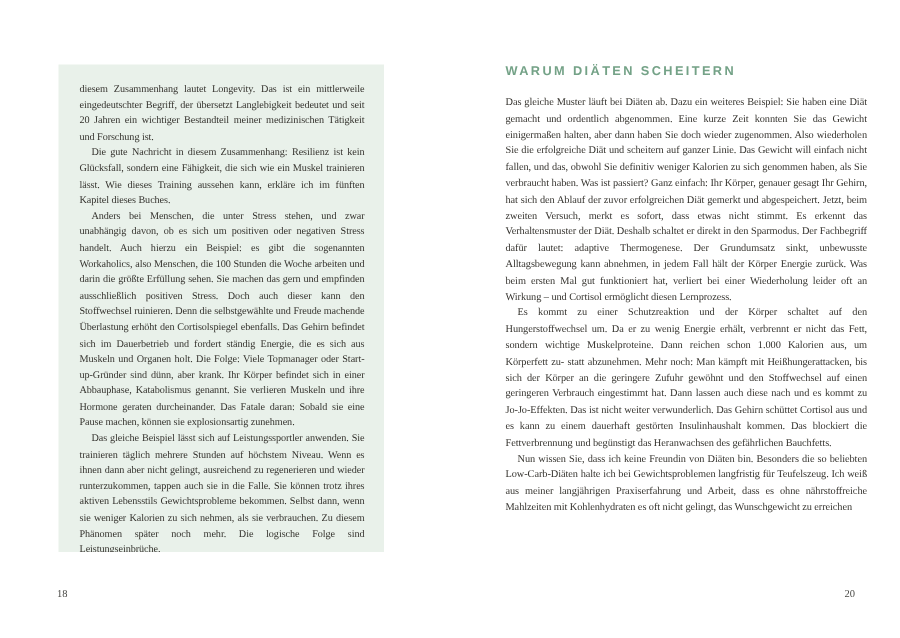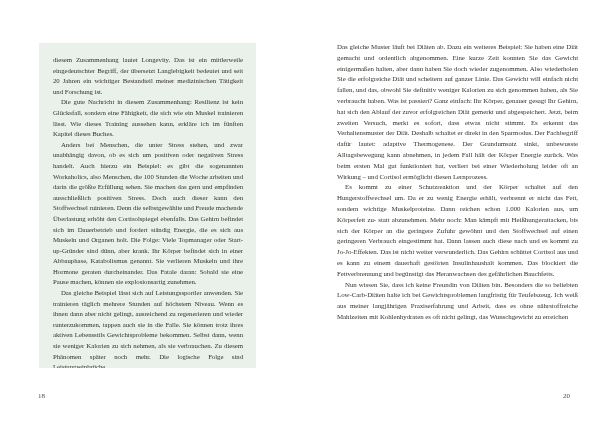--- a/index.html
+++ b/index.html
@@ -65,20 +65,21 @@
   <div class="left-panel bodytext">
     <p>diesem Zusammenhang lautet Longevity. Das ist ein mittlerweile eingedeutschter Begriff, der übersetzt Langlebigkeit bedeutet und seit 20 Jahren ein wichtiger Bestandteil meiner medizinischen Tätigkeit und Forschung ist.</p>
     <p class="ind">Die gute Nachricht in diesem Zusammenhang: Resilienz ist kein Glücksfall, sondern eine Fähigkeit, die sich wie ein Muskel trainieren lässt. Wie dieses Training aussehen kann, erkläre ich im fünften Kapitel dieses Buches.</p>
     <p class="ind">Anders bei Menschen, die unter Stress stehen, und zwar unabhängig davon, ob es sich um positiven oder negativen Stress handelt. Auch hierzu ein Beispiel: es gibt die sogenannten Workaholics, also Menschen, die 100 Stunden die Woche arbeiten und darin die größte Erfüllung sehen. Sie machen das gern und empfinden ausschließlich positiven Stress. Doch auch dieser kann den Stoffwechsel ruinieren. Denn die selbstgewählte und Freude machende Überlastung erhöht den Cortisolspiegel ebenfalls. Das Gehirn befindet sich im Dauerbetrieb und fordert ständig Energie, die es sich aus Muskeln und Organen holt. Die Folge: Viele Topmanager oder Start-up-Gründer sind dünn, aber krank. Ihr Körper befindet sich in einer Abbauphase, Katabolismus genannt. Sie verlieren Muskeln und ihre Hormone geraten durcheinander. Das Fatale daran: Sobald sie eine Pause machen, können sie explosionsartig zunehmen.</p>
     <p class="ind">Das gleiche Beispiel lässt sich auf Leistungssportler anwenden. Sie trainieren täglich mehrere Stunden auf höchstem Niveau. Wenn es ihnen dann aber nicht gelingt, ausreichend zu regenerieren und wieder runterzukommen, tappen auch sie in die Falle. Sie können trotz ihres aktiven Lebensstils Gewichtsprobleme bekommen. Selbst dann, wenn sie weniger Kalorien zu sich nehmen, als sie verbrauchen. Zu diesem Phänomen später noch mehr. Die logische Folge sind Leistungseinbrüche.</p>
   </div>
 
   <div class="pagenum pagenum-left">18</div>
 
   <div class="right-col">
+    <h2 class="chapter-heading">WARUM DIÄTEN SCHEITERN</h2>
     <div class="bodytext">
       <p>Das gleiche Muster läuft bei Diäten ab. Dazu ein weiteres Beispiel: Sie haben eine Diät gemacht und ordentlich abgenommen. Eine kurze Zeit konnten Sie das Gewicht einigermaßen halten, aber dann haben Sie doch wieder zugenommen. Also wiederholen Sie die erfolgreiche Diät und scheitern auf ganzer Linie. Das Gewicht will einfach nicht fallen, und das, obwohl Sie definitiv weniger Kalorien zu sich genommen haben, als Sie verbraucht haben. Was ist passiert? Ganz einfach: Ihr Körper, genauer gesagt Ihr Gehirn, hat sich den Ablauf der zuvor erfolgreichen Diät gemerkt und abgespeichert. Jetzt, beim zweiten Versuch, merkt es sofort, dass etwas nicht stimmt. Es erkennt das Verhaltensmuster der Diät. Deshalb schaltet er direkt in den Sparmodus. Der Fachbegriff dafür lautet: adaptive Thermogenese. Der Grundumsatz sinkt, unbewusste Alltagsbewegung kann abnehmen, in jedem Fall hält der Körper Energie zurück. Was beim ersten Mal gut funktioniert hat, verliert bei einer Wiederholung leider oft an Wirkung – und Cortisol ermöglicht diesen Lernprozess.</p>
       <p class="ind">Es kommt zu einer Schutzreaktion und der Körper schaltet auf den Hungerstoffwechsel um. Da er zu wenig Energie erhält, verbrennt er nicht das Fett, sondern wichtige Muskelproteine. Dann reichen schon 1.000 Kalorien aus, um Körperfett zu- statt abzunehmen. Mehr noch: Man kämpft mit Heißhungerattacken, bis sich der Körper an die geringere Zufuhr gewöhnt und den Stoffwechsel auf einen geringeren Verbrauch eingestimmt hat. Dann lassen auch diese nach und es kommt zu Jo-Jo-Effekten. Das ist nicht weiter verwunderlich. Das Gehirn schüttet Cortisol aus und es kann zu einem dauerhaft gestörten Insulinhaushalt kommen. Das blockiert die Fettverbrennung und begünstigt das Heranwachsen des gefährlichen Bauchfetts.</p>
       <p class="ind">Nun wissen Sie, dass ich keine Freundin von Diäten bin. Besonders die so beliebten Low-Carb-Diäten halte ich bei Gewichtsproblemen langfristig für Teufelszeug. Ich weiß aus meiner langjährigen Praxiserfahrung und Arbeit, dass es ohne nährstoffreiche Mahlzeiten mit Kohlenhydraten es oft nicht gelingt, das Wunschgewicht zu erreichen</p>
     </div>
   </div>
 
   <div class="pagenum pagenum-right">20</div>
 
 </div>

